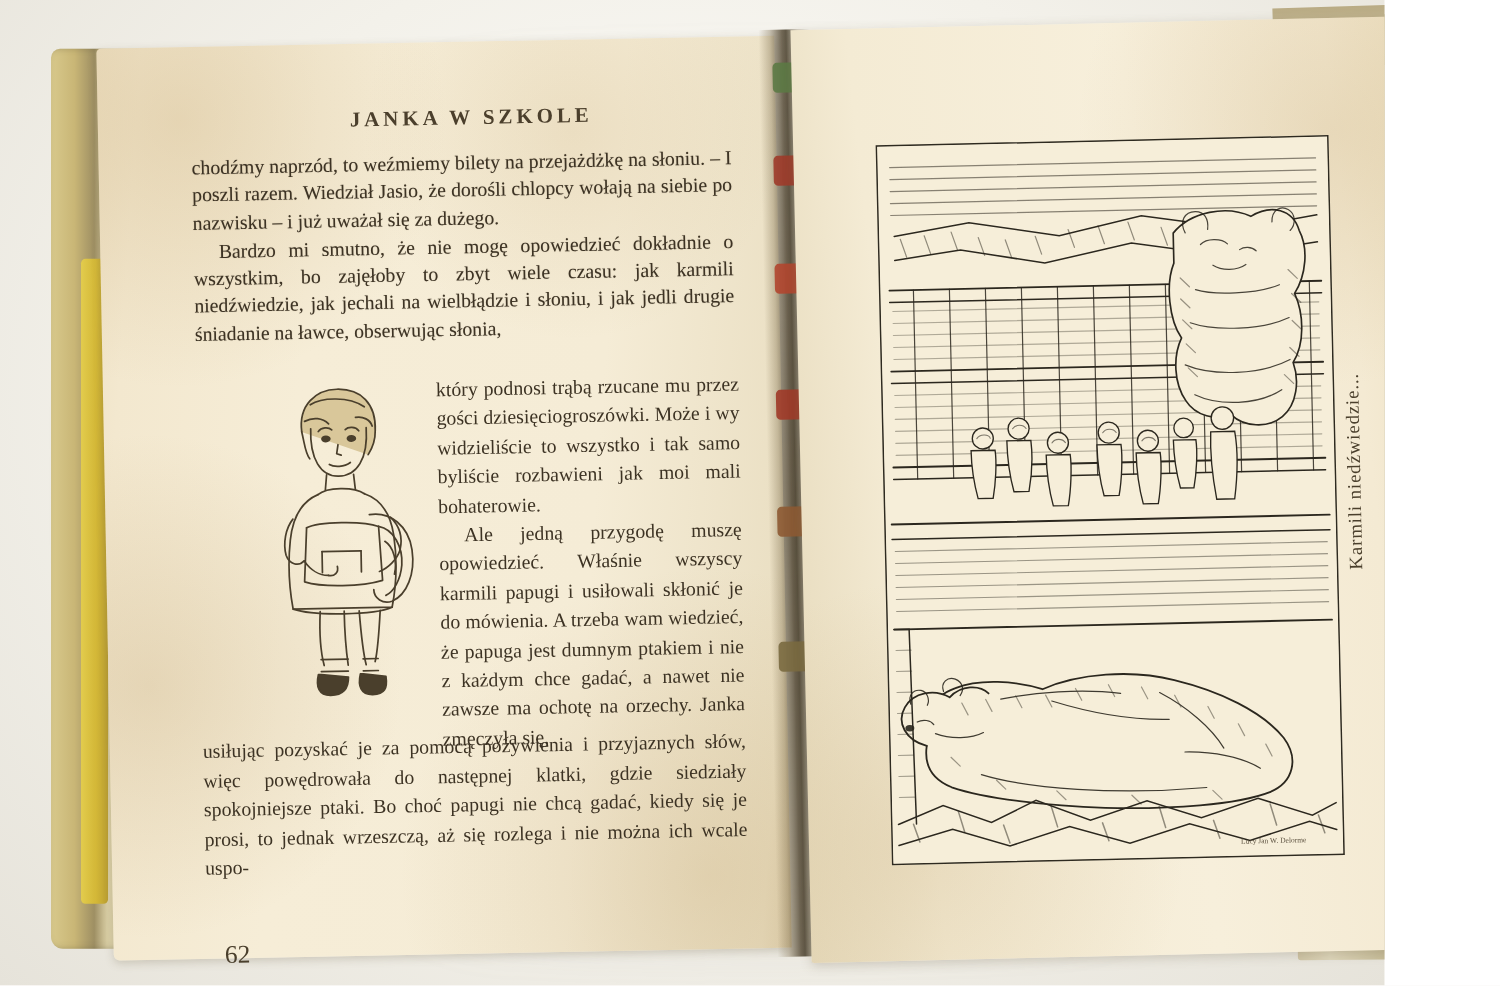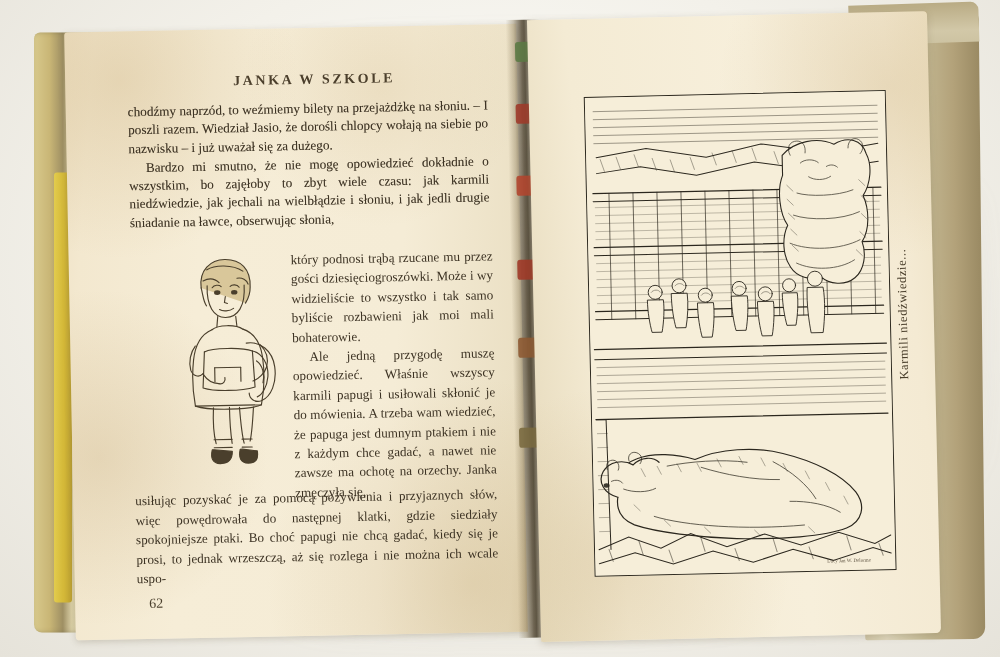--- a/index.html
+++ b/index.html
@@ -2,21 +2,21 @@
 <html><head>
 <meta charset="utf-8">
 <style>
   html, body {
     margin: 0;
     padding: 0;
     background: #ffffff;
   }
   #page {
     position: relative;
-    width: 1000px;
+    width: 923px;
     height: 657px;
     overflow: hidden;
     background: #f2efe8;
     font-family: "Liberation Serif", serif;
   }
 
   
   .backdrop {
     position: absolute;
     inset: 0;
@@ -208,22 +208,22 @@
     font-size: 13.2px;
     line-height: 19.6px;
     color: #3d3324;
     text-align: justify;
   }
   .bottom-block p { margin: 0; }
 
   .folio {
     position: absolute;
     left: 74px;
-    top: 565px;
-    font-size: 14px;
+    top: 596px;
+    font-size: 17px;
     color: #4a3f2c;
   }
 
   
   .girl-illo {
     position: absolute;
     left: 98px;
     top: 218px;
     width: 122px;
     height: 230px;

